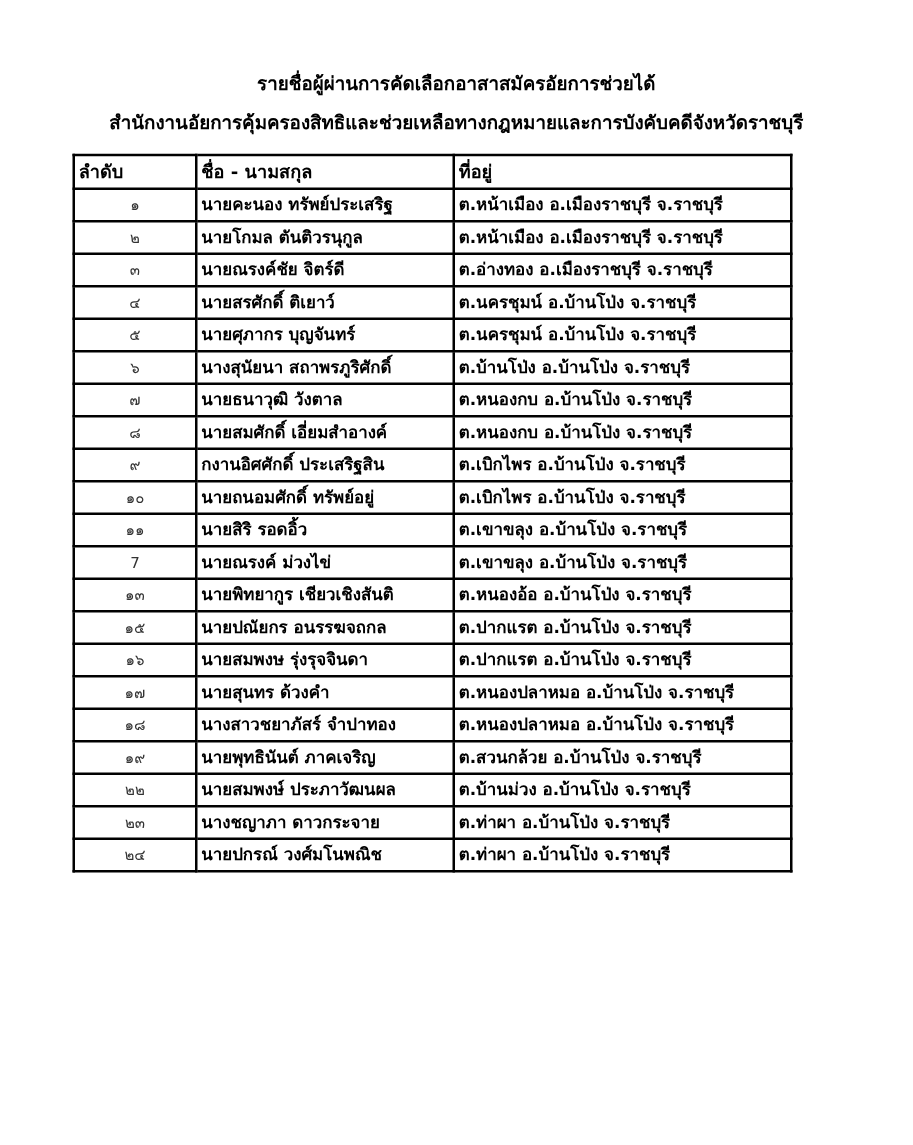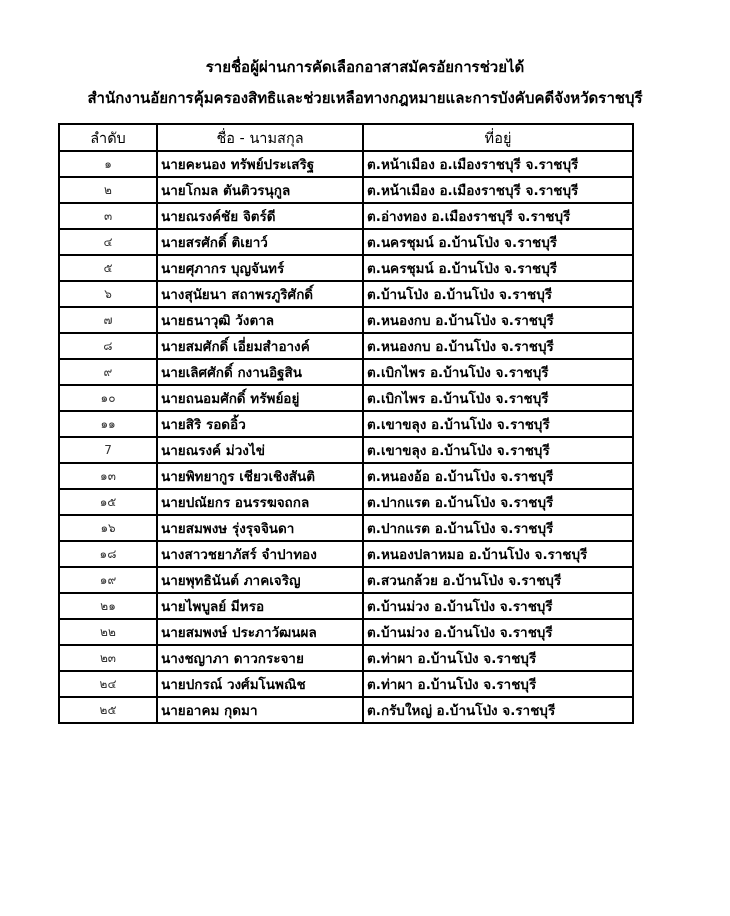--- a/index.html
+++ b/index.html
@@ -18,21 +18,21 @@
     position: absolute; left: 58px; top: 123px;
     width: 574px; border-collapse: collapse; table-layout: fixed;
   }
   col.c1 { width: 98px; }
   col.c2 { width: 206px; }
   col.c3 { width: 270px; }
   th, td {
     border: 2px solid #000; padding: 0 3px; height: 24px;
     font-size: 13.5px; line-height: 24px; white-space: nowrap; overflow: hidden;
   }
-  th { font-weight: normal; font-size: 14.5px; text-align: center; height: 25px; }
+  th { font-weight: bold; font-size: 14.5px; text-align: left; height: 25px; }
   td.no { text-align: center; font-size: 12px; color: #333; }
   td.name, td.addr { text-align: left; font-weight: bold; }
   tr.body-row td { height: 24px; }
   th.h-no, td.no { border-left-width: 2px; }
 </style>
 </head>
 <body>
 
 <div id="title1" class="title">รายชื่อผู้ผ่านการคัดเลือกอาสาสมัครอัยการช่วยได้</div>
 <div id="title2" class="title">สำนักงานอัยการคุ้มครองสิทธิและช่วยเหลือทางกฎหมายและการบังคับคดีจังหวัดราชบุรี</div>
@@ -86,21 +86,21 @@
         <td class="name">นายธนาวุฒิ  วังตาล</td>
         <td class="addr">ต.หนองกบ อ.บ้านโป่ง จ.ราชบุรี</td>
       </tr>
       <tr class="body-row">
         <td class="no">๘</td>
         <td class="name">นายสมศักดิ์  เอี่ยมสำอางค์</td>
         <td class="addr">ต.หนองกบ อ.บ้านโป่ง จ.ราชบุรี</td>
       </tr>
       <tr class="body-row">
         <td class="no">๙</td>
-        <td class="name">นายเลิศศักดิ์  กงานอิฐสิน</td>
+        <td class="name">กงานอิศศักดิ์  ประเสริฐสิน</td>
         <td class="addr">ต.เบิกไพร อ.บ้านโป่ง จ.ราชบุรี</td>
       </tr>
       <tr class="body-row">
         <td class="no">๑๐</td>
         <td class="name">นายถนอมศักดิ์  ทรัพย์อยู่</td>
         <td class="addr">ต.เบิกไพร อ.บ้านโป่ง จ.ราชบุรี</td>
       </tr>
       <tr class="body-row">
         <td class="no">๑๑</td>
         <td class="name">นายสิริ  รอดอิ้ว</td>
@@ -120,48 +120,43 @@
         <td class="no">๑๕</td>
         <td class="name">นายปณัยกร  อนรรฆจถกล</td>
         <td class="addr">ต.ปากแรต อ.บ้านโป่ง จ.ราชบุรี</td>
       </tr>
       <tr class="body-row">
         <td class="no">๑๖</td>
         <td class="name">นายสมพงษ  รุ่งรุจจินดา</td>
         <td class="addr">ต.ปากแรต อ.บ้านโป่ง จ.ราชบุรี</td>
       </tr>
       <tr class="body-row">
+        <td class="no">๑๗</td>
+        <td class="name">นายสุนทร  ด้วงคำ</td>
+        <td class="addr">ต.หนองปลาหมอ อ.บ้านโป่ง จ.ราชบุรี</td>
+      </tr>
+      <tr class="body-row">
         <td class="no">๑๘</td>
         <td class="name">นางสาวชยาภัสร์  จำปาทอง</td>
         <td class="addr">ต.หนองปลาหมอ อ.บ้านโป่ง จ.ราชบุรี</td>
       </tr>
       <tr class="body-row">
         <td class="no">๑๙</td>
         <td class="name">นายพุทธินันต์  ภาคเจริญ</td>
         <td class="addr">ต.สวนกล้วย อ.บ้านโป่ง จ.ราชบุรี</td>
-      </tr>
-      <tr class="body-row">
-        <td class="no">๒๑</td>
-        <td class="name">นายไพบูลย์  มีหรอ</td>
-        <td class="addr">ต.บ้านม่วง อ.บ้านโป่ง จ.ราชบุรี</td>
       </tr>
       <tr class="body-row">
         <td class="no">๒๒</td>
         <td class="name">นายสมพงษ์  ประภาวัฒนผล</td>
         <td class="addr">ต.บ้านม่วง อ.บ้านโป่ง จ.ราชบุรี</td>
       </tr>
       <tr class="body-row">
         <td class="no">๒๓</td>
         <td class="name">นางชญาภา  ดาวกระจาย</td>
         <td class="addr">ต.ท่าผา อ.บ้านโป่ง จ.ราชบุรี</td>
       </tr>
       <tr class="body-row">
         <td class="no">๒๔</td>
         <td class="name">นายปกรณ์  วงศ์มโนพณิช</td>
         <td class="addr">ต.ท่าผา อ.บ้านโป่ง จ.ราชบุรี</td>
       </tr>
-      <tr class="body-row">
-        <td class="no">๒๕</td>
-        <td class="name">นายอาคม  กุดมา</td>
-        <td class="addr">ต.กรับใหญ่ อ.บ้านโป่ง จ.ราชบุรี</td>
-      </tr>
     </tbody>
 </table>
 
 </body></html>

